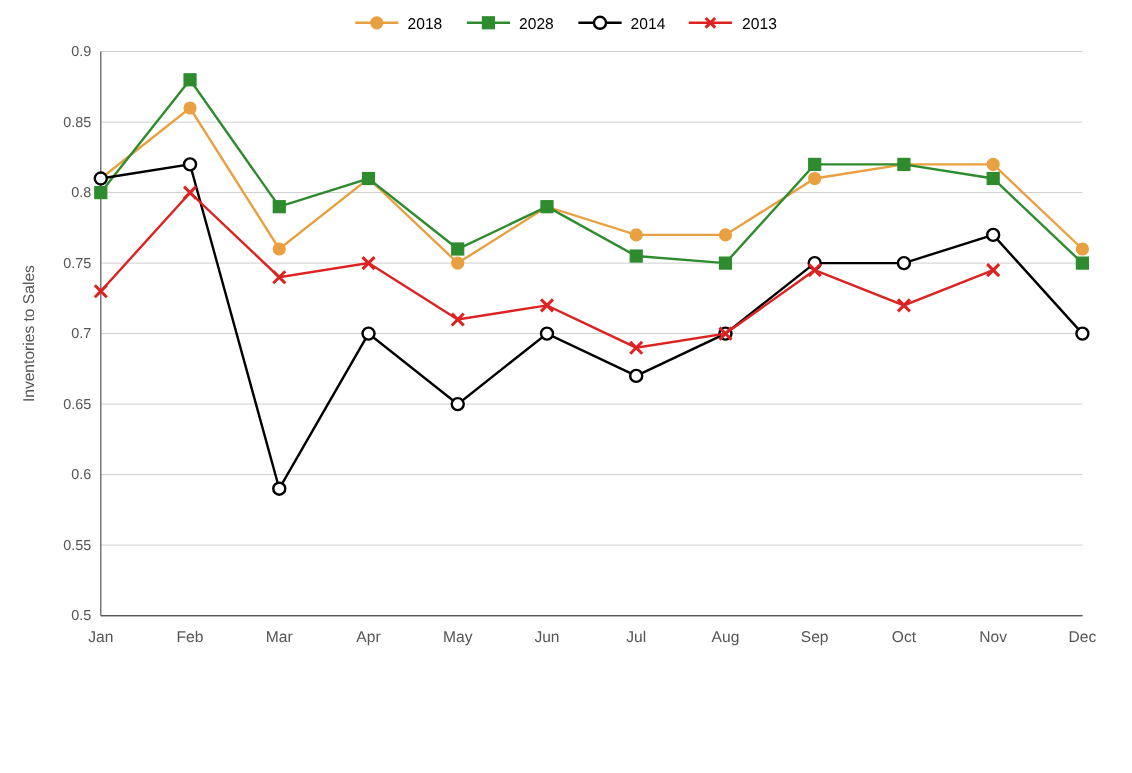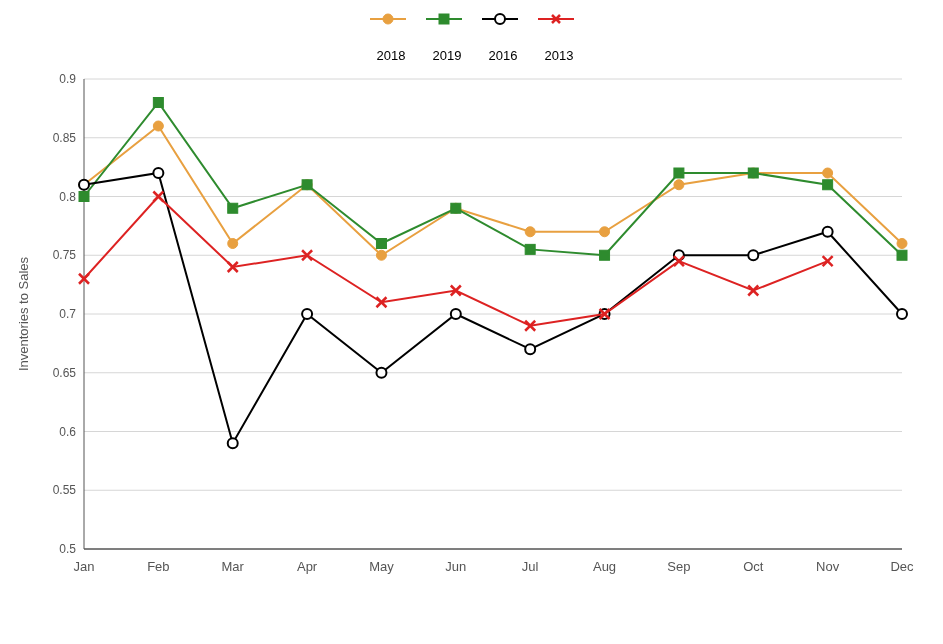--- a/index.html
+++ b/index.html
@@ -28,23 +28,22 @@
     }
     .legend {
       display: flex;
       justify-content: center;
       gap: 20px;
       margin-bottom: 6px;
       font-size: 13px;
     }
     .legend-item {
       display: flex;
-      align-items: flex-end;
-      gap: 22px;
-      flex-direction: column;
+      align-items: flex-start;
+      gap: 8px;
     }
     svg.chart-svg {
       display: block;
     }
   </style>
 </head>
 <body>
 
 <div class="chart-container">
   <div class="legend">
@@ -53,28 +52,28 @@
         <line x1="0" y1="7" x2="36" y2="7" stroke="#E8A040" stroke-width="2"></line>
         <circle cx="18" cy="7" r="5" fill="#E8A040" stroke="#E8A040"></circle>
       </svg>
       <span>2018</span>
     </div>
     <div class="legend-item">
       <svg width="36" height="14" style="overflow:visible">
         <line x1="0" y1="7" x2="36" y2="7" stroke="#2E8B2E" stroke-width="2"></line>
         <rect x="13" y="2" width="10" height="10" fill="#2E8B2E" stroke="#2E8B2E"></rect>
       </svg>
-      <span>2019</span>
+      <span>2028</span>
     </div>
     <div class="legend-item">
       <svg width="36" height="14" style="overflow:visible">
         <line x1="0" y1="7" x2="36" y2="7" stroke="#000" stroke-width="2"></line>
         <circle cx="18" cy="7" r="5" fill="#fff" stroke="#000" stroke-width="2"></circle>
       </svg>
-      <span>2016</span>
+      <span>2014</span>
     </div>
     <div class="legend-item">
       <svg width="36" height="14" style="overflow:visible">
         <line x1="0" y1="7" x2="36" y2="7" stroke="#DD2222" stroke-width="2"></line>
         <line x1="14" y1="3" x2="22" y2="11" stroke="#DD2222" stroke-width="2.5"></line>
         <line x1="22" y1="3" x2="14" y2="11" stroke="#DD2222" stroke-width="2.5"></line>
       </svg>
       <span>2013</span>
     </div>
   </div>

